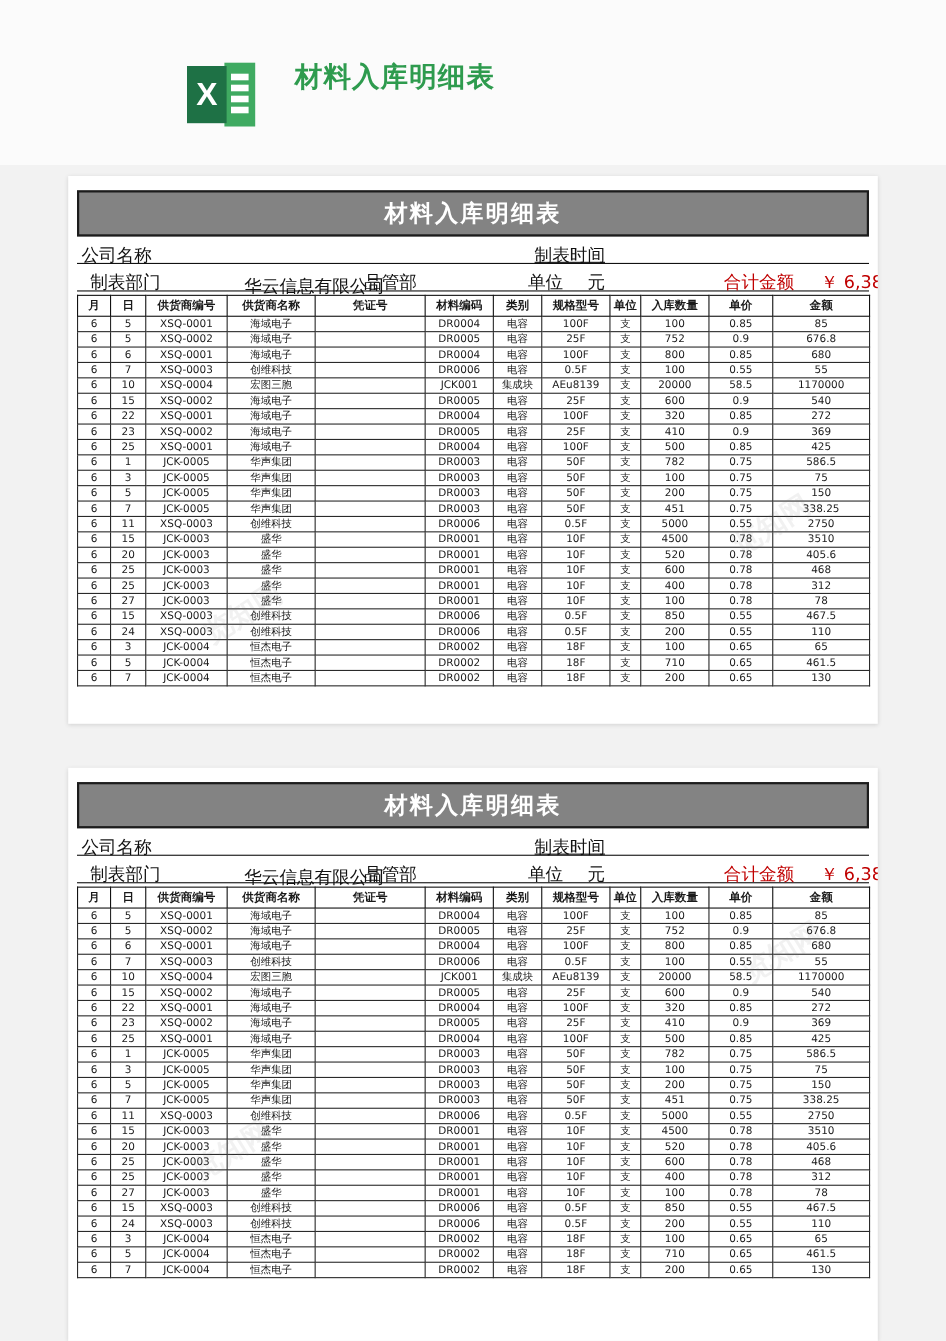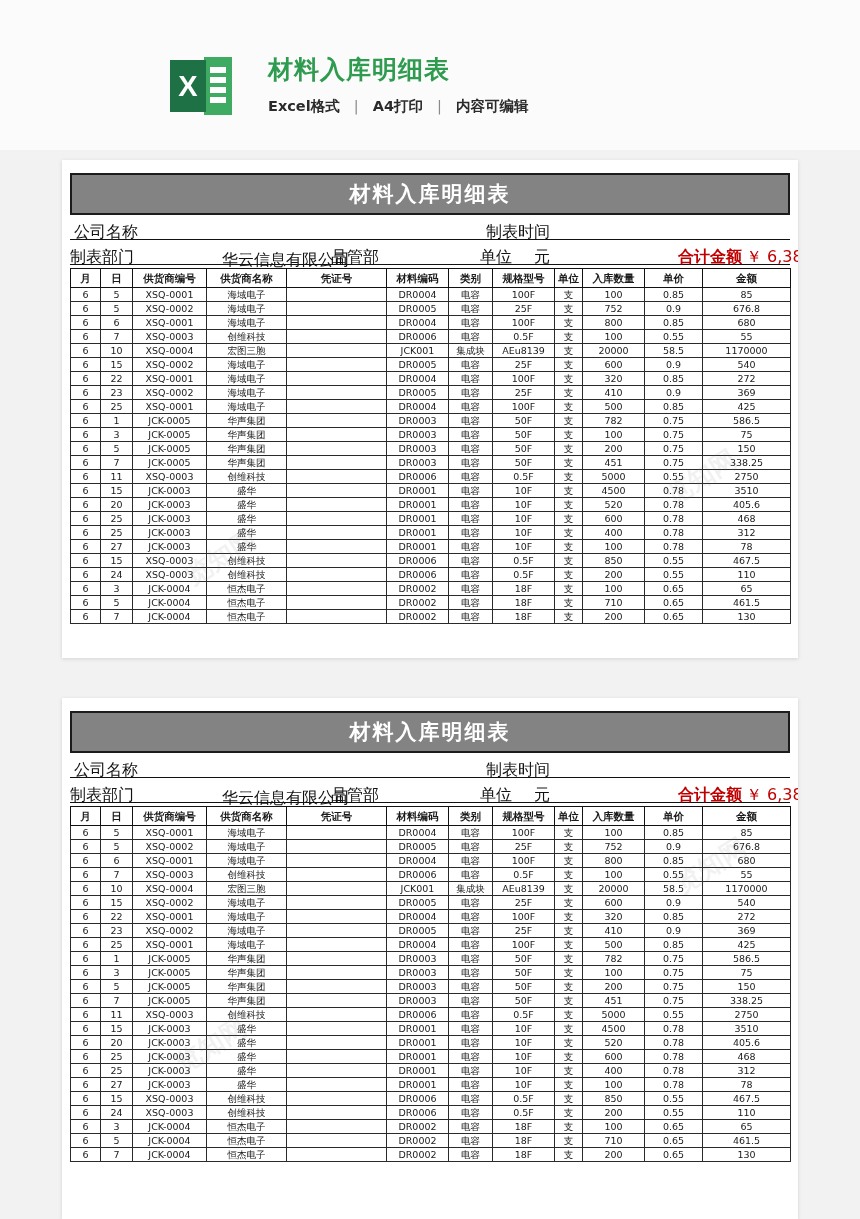--- a/index.html
+++ b/index.html
@@ -65,27 +65,27 @@
 
   .inforow {
     position: relative; height: 25px; font-size: 16px; color: #111;
     font-family: "DejaVu Sans", sans-serif;
     border-bottom: 1.6px solid #111;
   }
   .inforow.first { border-bottom: 1.6px solid #111; }
   .inforow span { position: absolute; top: 7px; white-space: nowrap; }
   .i-label1 { left: 4px; }
   .i-val1   { left: 152px; margin-top: 28px; }
-  .i-label2 { left: 416px; }
+  .i-label2 { left: 416px; text-decoration: underline; }
   .i-val2   { left: 540px; }
-  .i-d-label { left: 0; }
+  .i-d-label { left: 12px; }
   .i-d-val   { left: 216px; margin-left: 45px; }
   .i-u-label { left: 410px; }
   .i-u-val   { left: 464px; }
-  .i-t-label { left: 608px; color: #c00000; font-weight: bold; }
+  .i-t-label { left: 588px; color: #c00000; font-weight: normal; }
   .i-t-val   { left: 676px; color: #c00000; }
 
   
   table.grid {
     border-collapse: collapse; width: 720px; margin-top: 3px;
     font-family: "DejaVu Sans", serif;
     table-layout: fixed;
   }
   table.grid th, table.grid td {
     border: 1px solid #2a2a2a;
@@ -135,27 +135,20 @@
         <div class="xl-right"></div>
         <div class="xl-cell" style="top:10px;"></div>
         <div class="xl-cell" style="top:20px;"></div>
         <div class="xl-cell" style="top:30px;"></div>
         <div class="xl-cell" style="top:40px;"></div>
         <div class="xl-left"></div>
         <div class="xl-x">X</div>
       </div>
       <div class="hdr-text">
         <div class="hdr-title">材料入库明细表</div>
-        <div class="hdr-sub">
-          <span>Excel格式</span>
-          <span class="sep">|</span>
-          <span>A4打印</span>
-          <span class="sep">|</span>
-          <span>内容可编辑</span>
-        </div>
       </div>
     </div>
   </div>
 
   <div class="card" id="card1">
     <div class="sheet">
       <div class="banner">材料入库明细表</div>
 
       <div class="inforow first">
         <span class="i-label1">公司名称</span>

